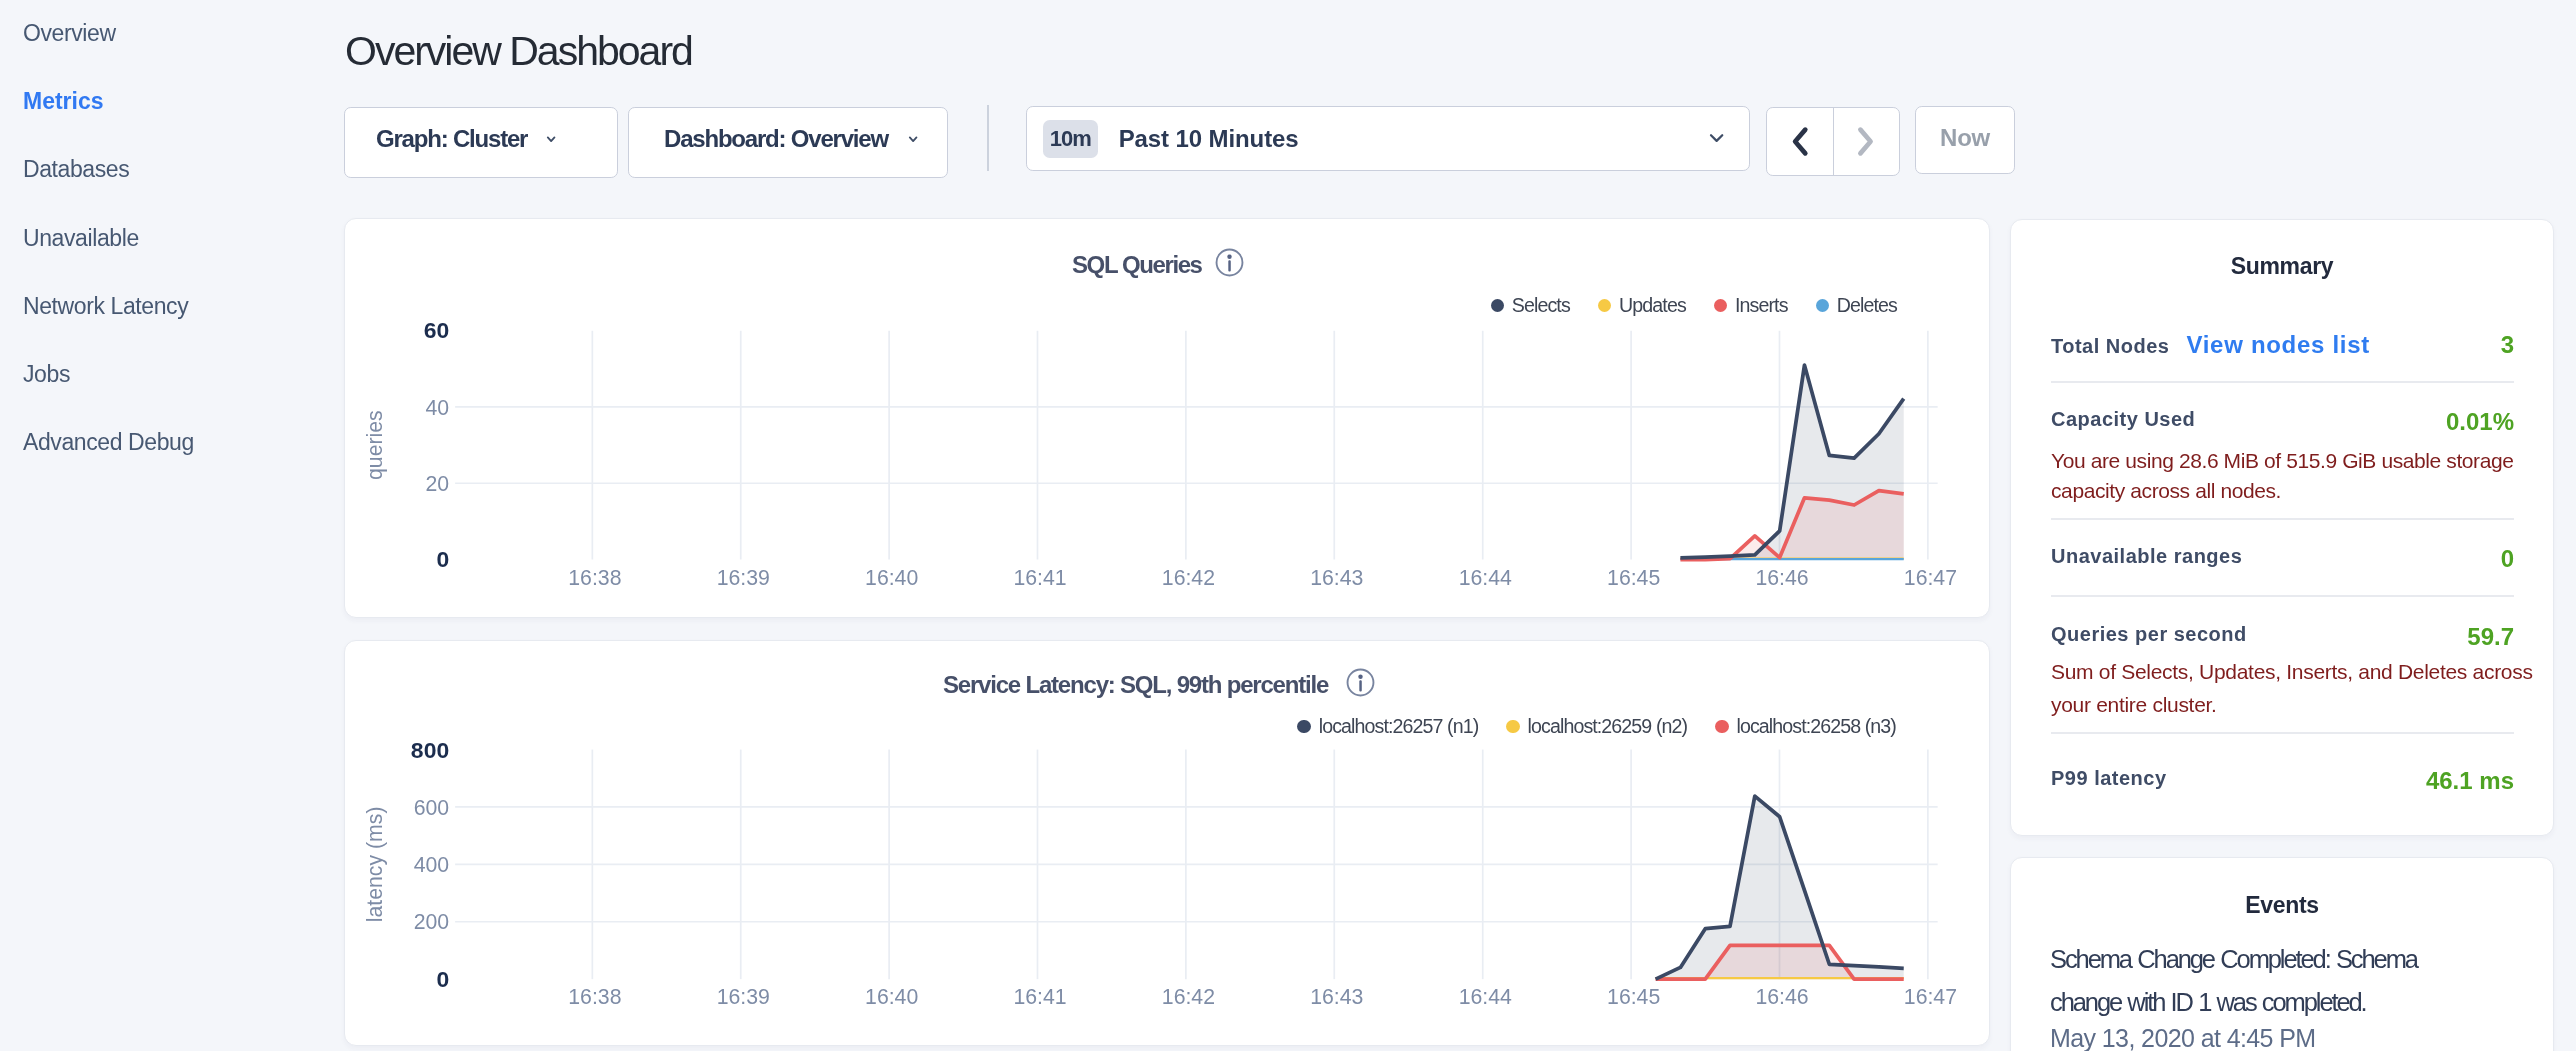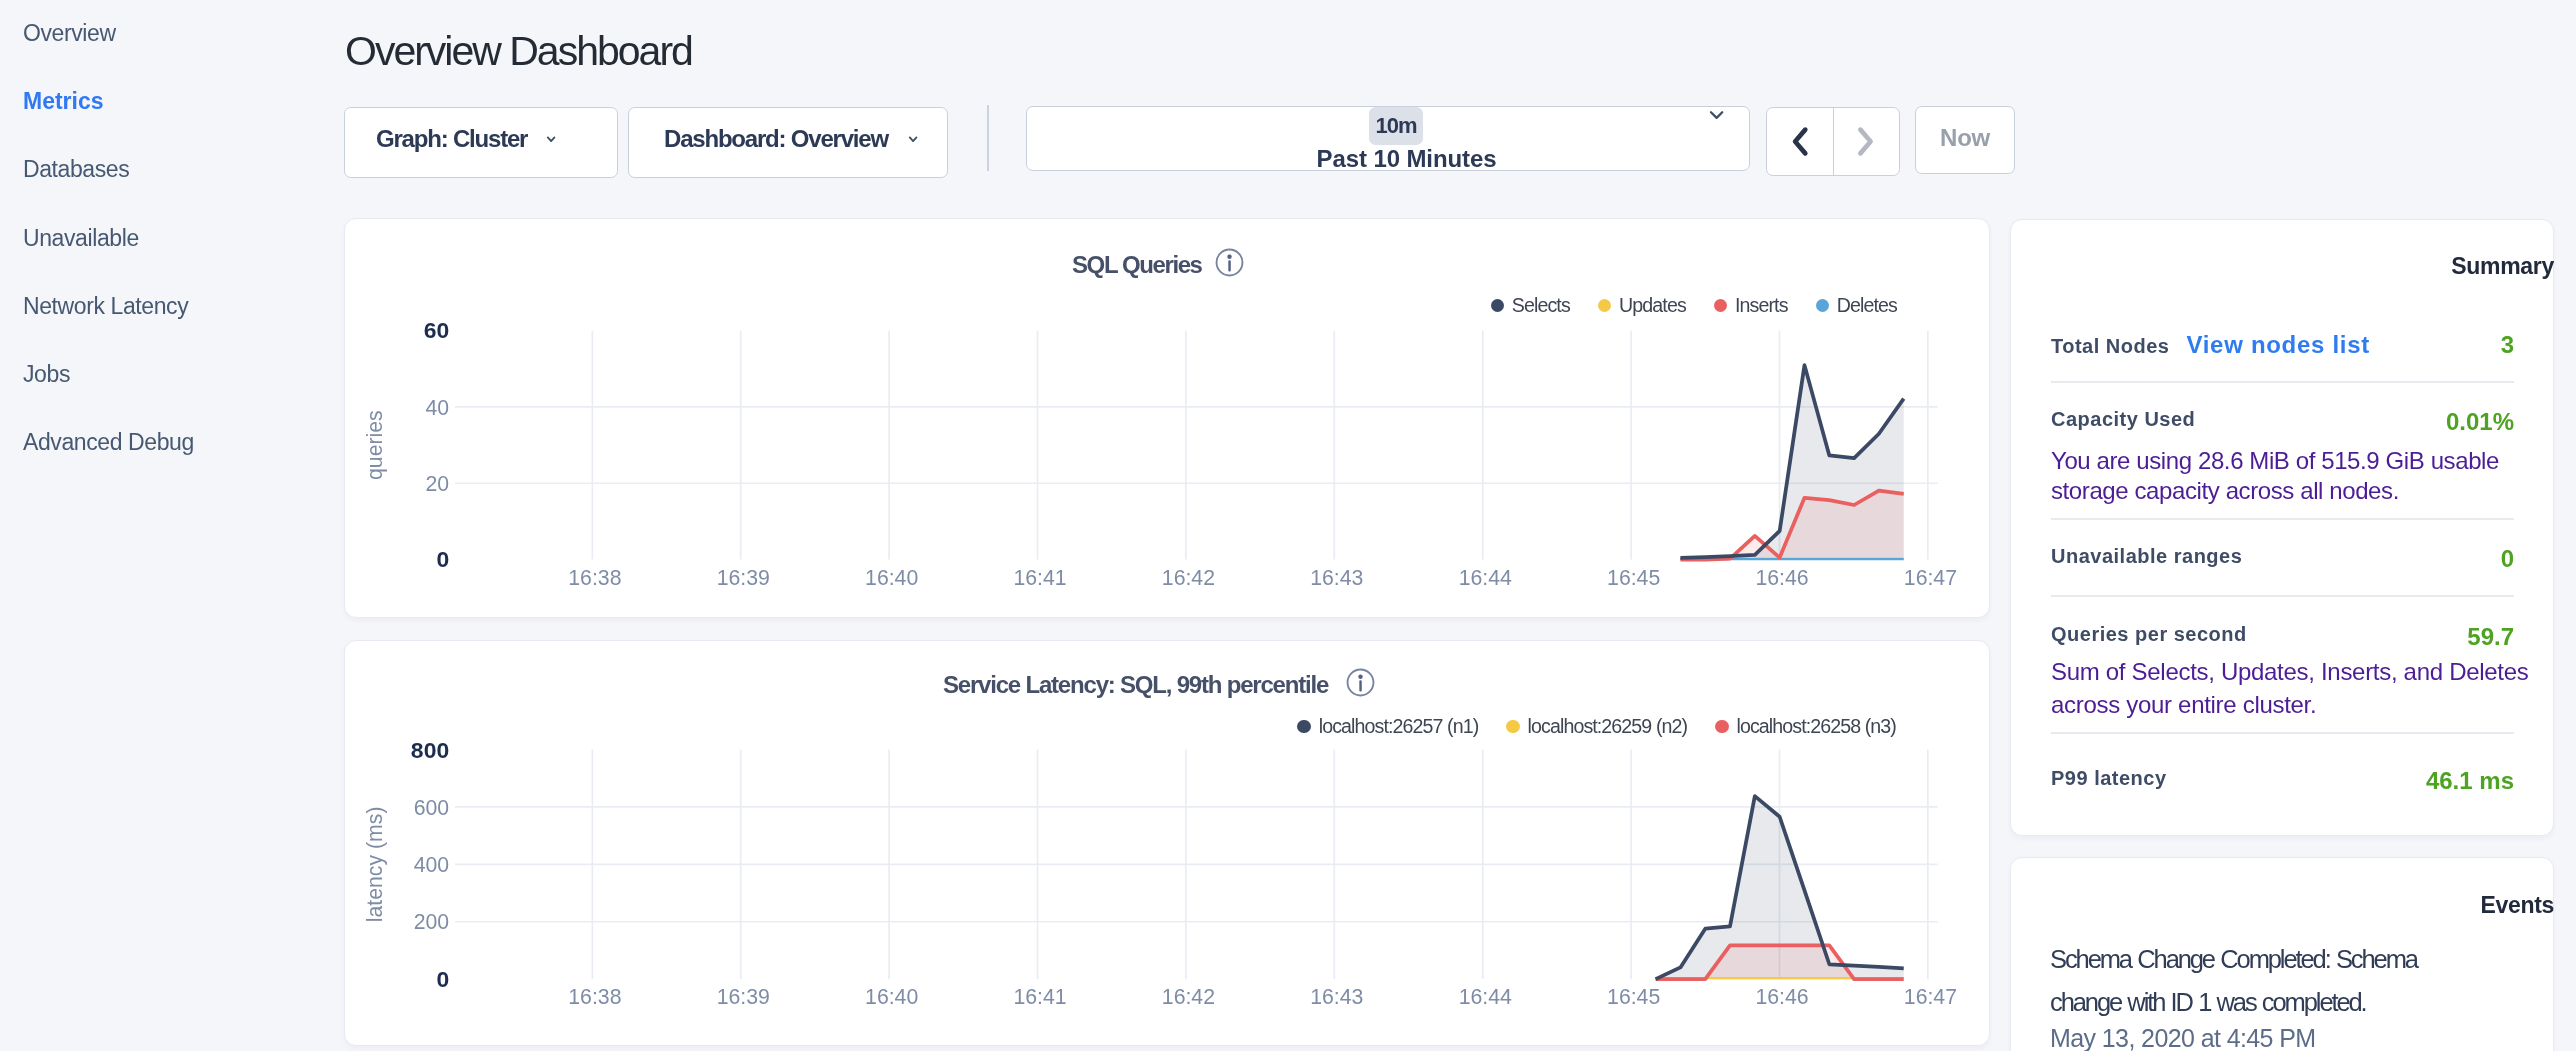--- a/index.html
+++ b/index.html
@@ -24,24 +24,24 @@
 .navbtns { position:absolute; left:1766px; top:107px; width:134px; height:69px; background:#fff; border:1.7px solid #cacfdc; border-radius:6.8px; display:flex; }
 .navbtns .half { flex:1; display:flex; align-items:center; justify-content:center; }
 .navbtns .half:first-child { border-right:1.7px solid #cacfdc; }
 .nowbtn { position:absolute; left:1915px; top:106px; width:100px; height:68px; background:#fff; border:1.7px solid #cacfdc; border-radius:6.8px; display:flex; align-items:center; justify-content:center; font-size:24px; font-weight:bold; color:#98a0ab; letter-spacing:-0.3px; padding-bottom:3.4px; }
 
 .card { position:absolute; background:#fff; border:1.7px solid #e7eaf0; border-radius:12px; box-shadow:0 2.6px 5.1px rgba(40,60,90,0.04); }
 .legend { position:absolute; display:flex; align-items:center; font-size:19.6px; color:#3e4553; letter-spacing:-0.9px; }
 .legend .it { display:flex; align-items:center; margin-left:28px; }
 .legend .dot { width:13.6px; height:13.6px; border-radius:50%; margin-right:7.7px; flex:none; }
 
-.paneltitle { position:absolute; width:100%; text-align:right; font-size:23px; font-weight:bold; color:#222a3d; letter-spacing:-0.3px; }
+.paneltitle { position:absolute; width:100%; text-align:center; font-size:23px; font-weight:bold; color:#222a3d; letter-spacing:-0.3px; }
 .srow-label { font-size:20px; font-weight:bold; color:#3f4c66; letter-spacing:0.5px; }
 .srow-value { font-size:24px; font-weight:bold; color:#4ea323; letter-spacing:0px; }
-.sdesc { font-size:24px; color:#4c1d95; line-height:30px; letter-spacing:-0.4px; }
+.sdesc { font-size:21px; color:#7f1d1d; line-height:30px; letter-spacing:-0.4px; }
 .sdivider { position:absolute; left:2051px; width:463px; height:1.7px; background:#e8eaef; }
 </style>
 </head>
 <body>
 
 <div class="nav" style="top:20.4px;">Overview</div>
 <div class="nav active" style="top:88px;">Metrics</div>
 <div class="nav" style="top:156px;">Databases</div>
 <div class="nav" style="top:225px;">Unavailable</div>
 <div class="nav" style="top:293px;">Network Latency</div>
@@ -56,21 +56,21 @@
       <path d="M3 5.5 L8.5 11.5 L14 5.5" fill="none" stroke="#3e4d66" stroke-width="3" stroke-linecap="round" stroke-linejoin="round"></path>
     </svg>
 </div>
 <div class="btn" style="left:628px; width:320px; padding-left:35px;gap:9px;">
   <span class="lbl" style="transform:translateY(-4.3px);">Dashboard: Overview</span>
   <svg class="chev" style="margin-left:11px; transform:translateY(-0.9px);" viewBox="0 0 24 24">
       <path d="M3 5.5 L8.5 11.5 L14 5.5" fill="none" stroke="#3e4d66" stroke-width="3" stroke-linecap="round" stroke-linejoin="round"></path>
     </svg>
 </div>
 <div class="sep"></div>
-<div class="btn" style="left:1026px; width:724px; padding-left:16px; top:106px; height:65px;flex-direction:column;">
+<div class="btn" style="left:1026px; width:724px; padding-left:16px; top:106px; height:65px;">
   <span class="badge10">10m</span>
   <span class="lbl" style="margin-left:21px; letter-spacing:-0.1px;">Past 10 Minutes</span>
   <svg class="chev" style="position:absolute; right:23px; width:18px; height:18px;" viewBox="0 0 24 24">
       <path d="M4 7 L11.5 14.5 L19 7" fill="none" stroke="#3e4d66" stroke-width="3" stroke-linecap="round" stroke-linejoin="round"></path>
     </svg>
 </div>
 <div class="navbtns">
   <div class="half">
       <svg width="18.7" height="31" viewBox="0 0 22 36">
         <path d="M18 4 L6 18 L18 32" fill="none" stroke="#2a3347" stroke-width="5.5" stroke-linecap="round" stroke-linejoin="round"></path>

